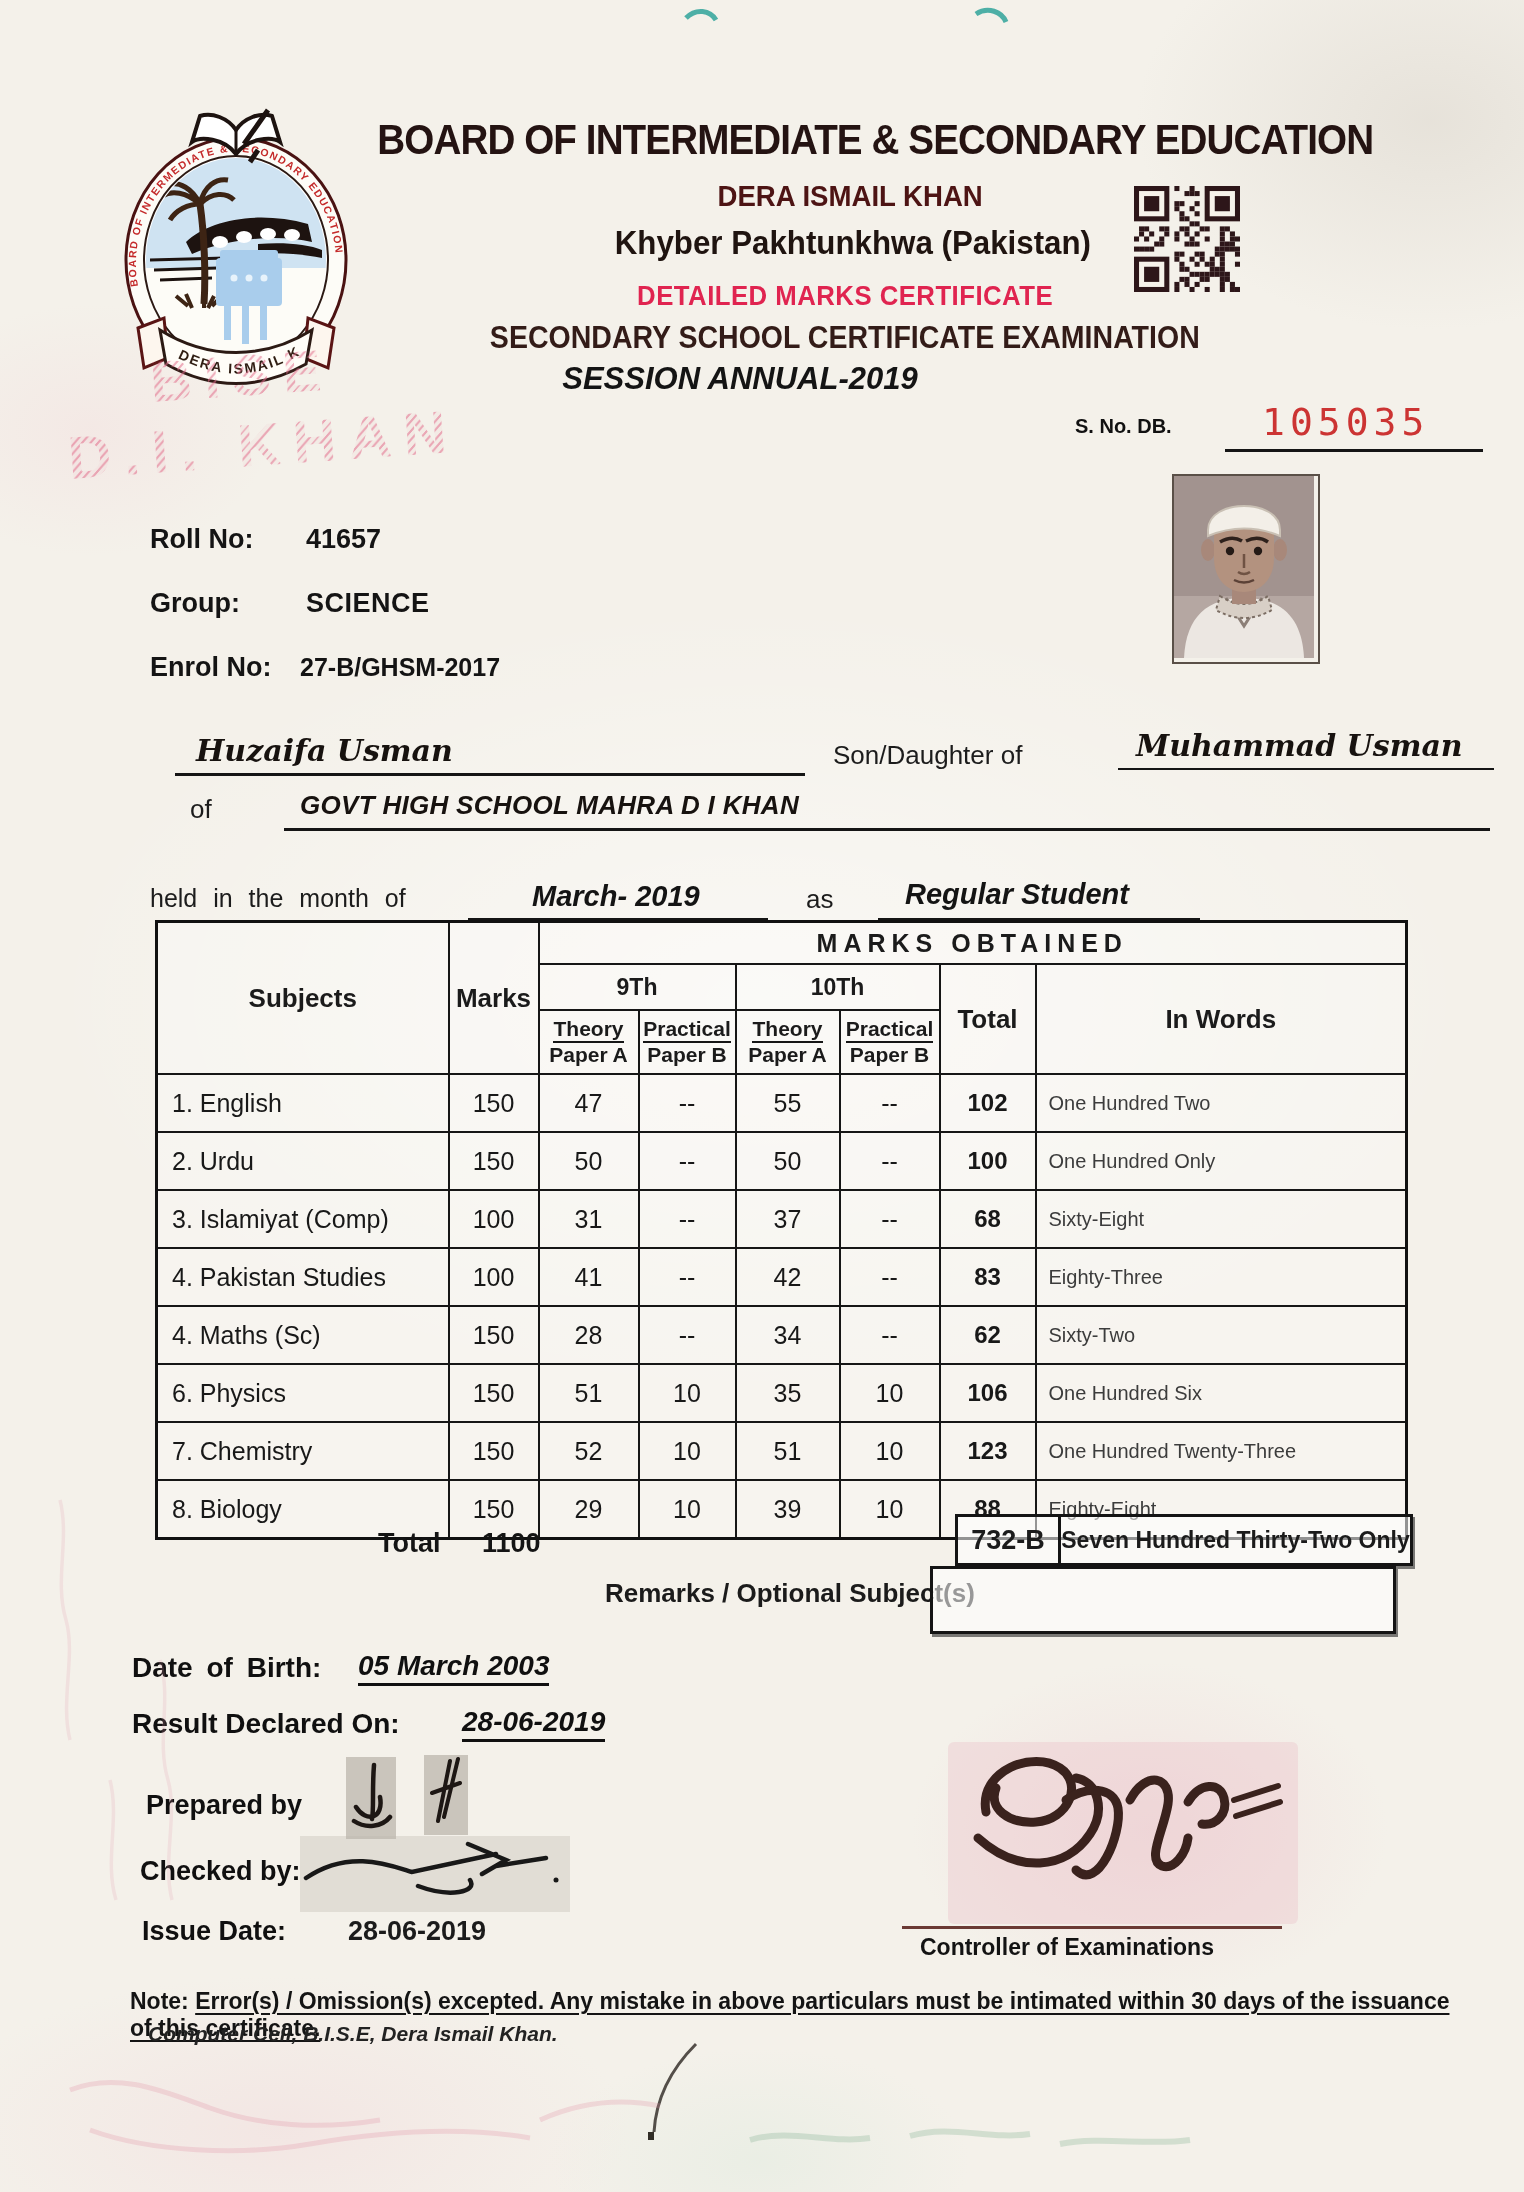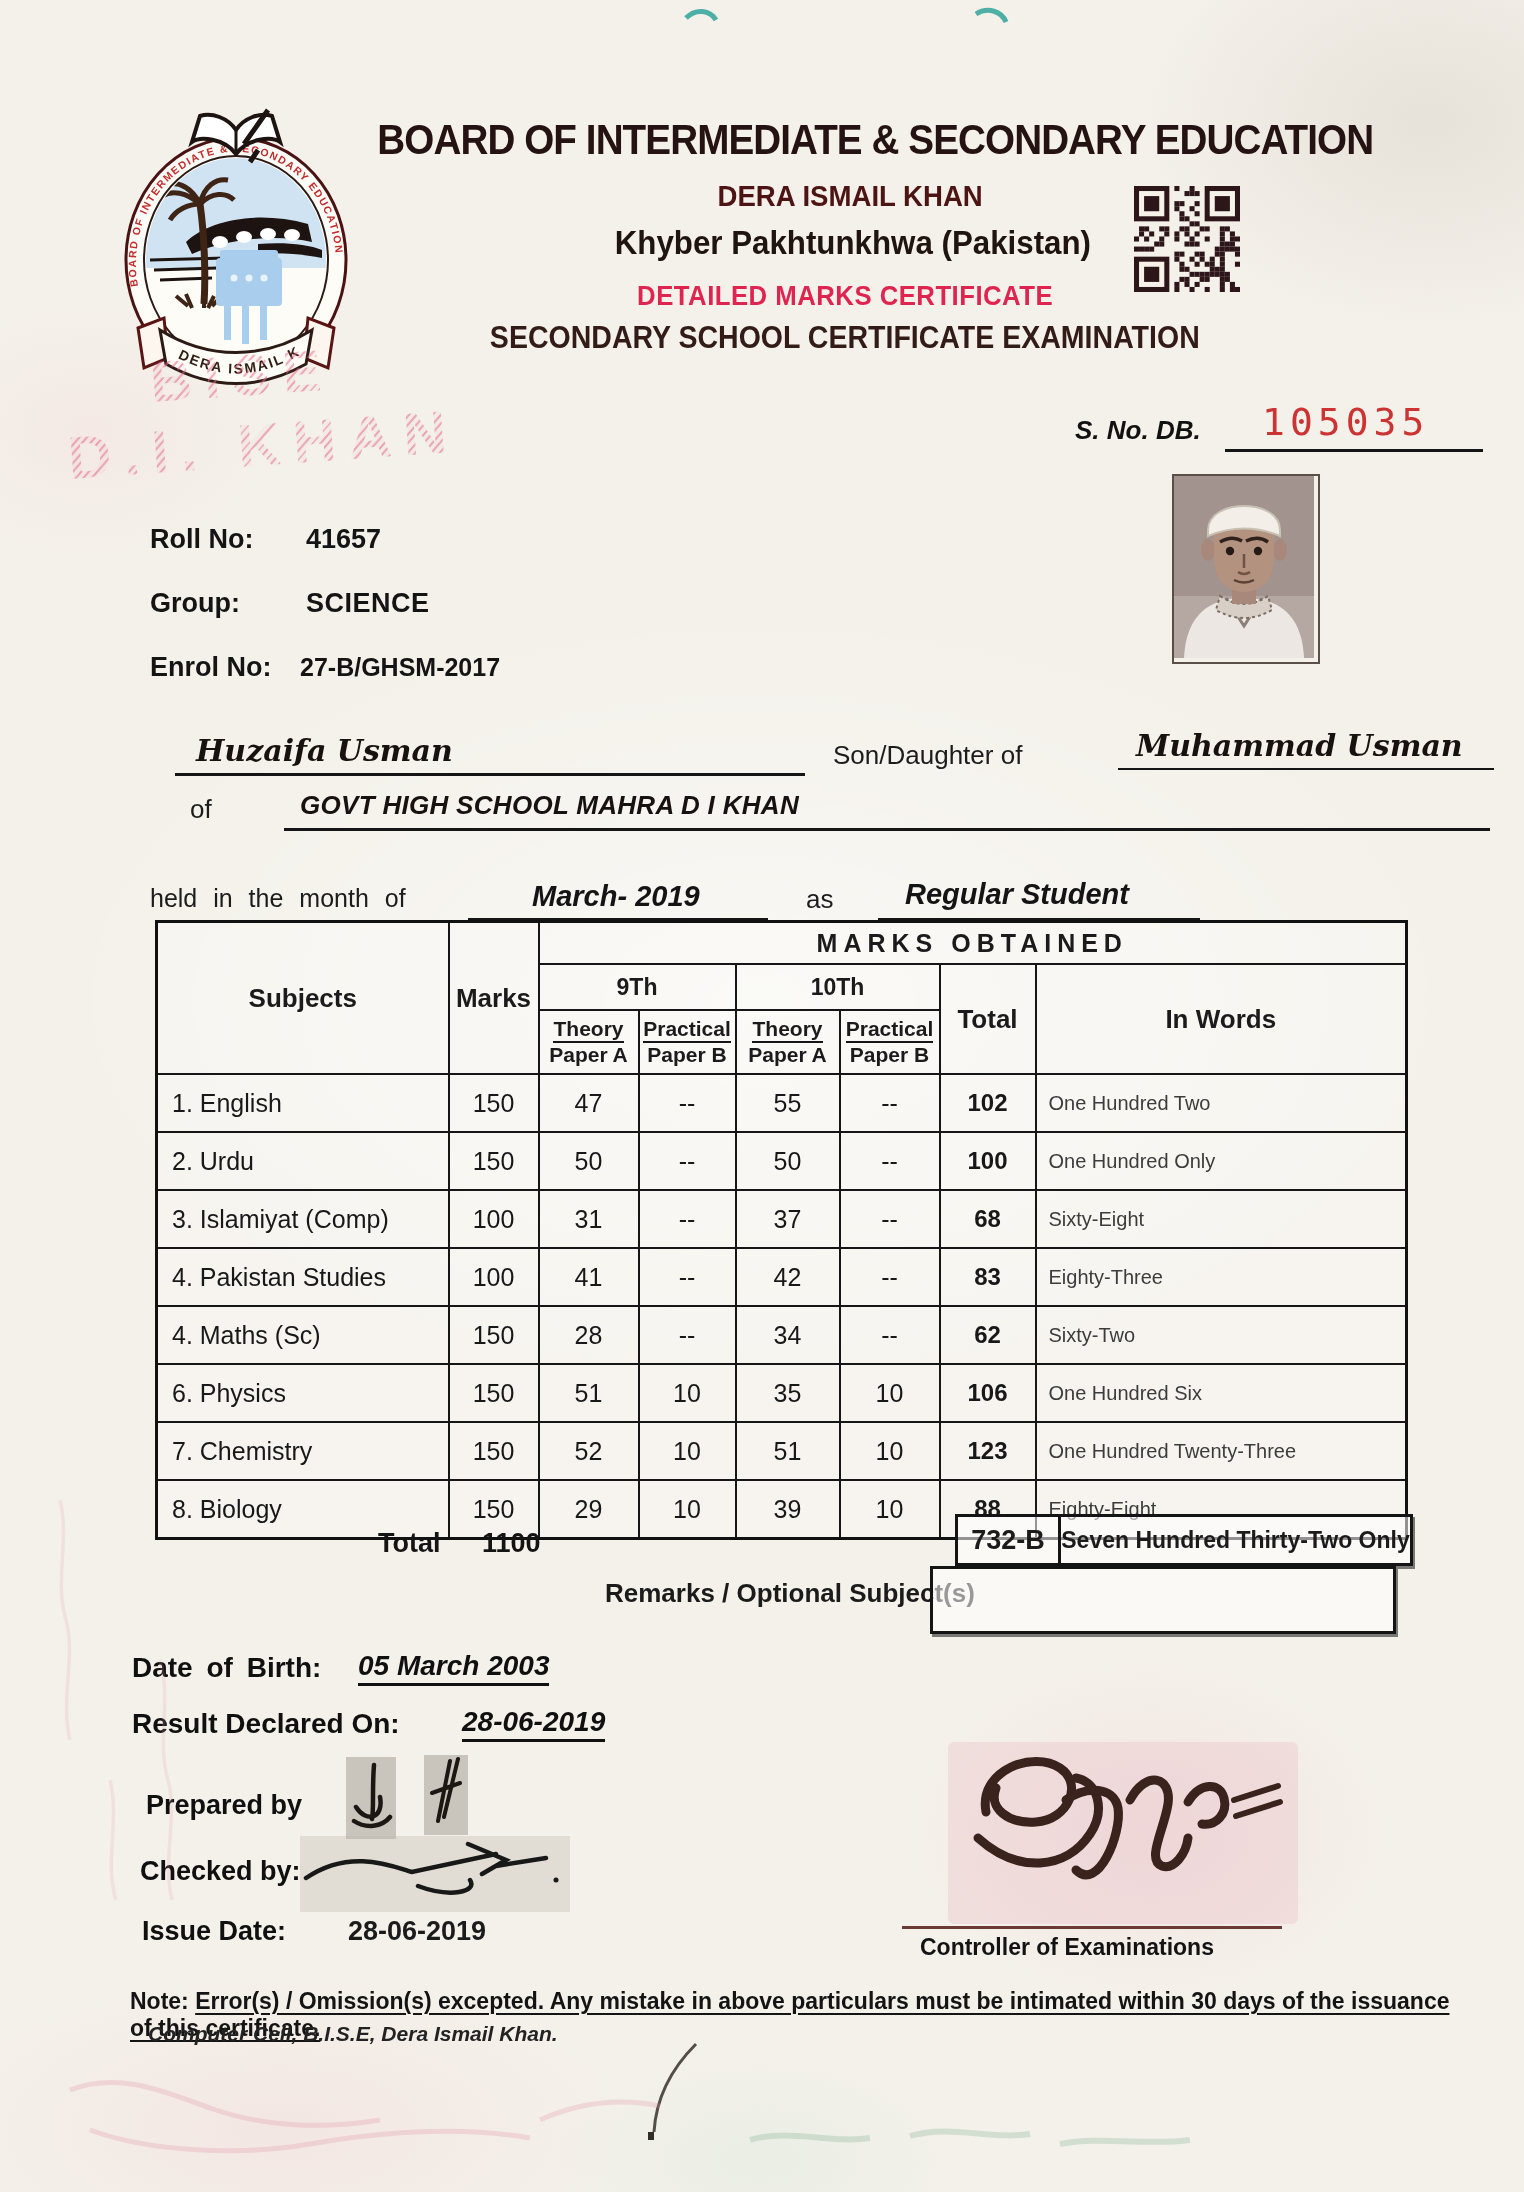--- a/index.html
+++ b/index.html
@@ -17,21 +17,21 @@
   }
   .abs{position:absolute;}
   .ctr{text-align:center;}
   .cond{display:inline-block;transform:scaleX(.92);transform-origin:center;}
   .title-main{font-size:42px;font-weight:800;color:#241312;letter-spacing:-1px;}
   .title-city{font-size:30px;font-weight:800;color:#4d1414;}
   .title-prov{font-size:34px;font-weight:800;color:#1f1410;}
   .title-dmc{font-size:28px;font-weight:800;color:#e02450;letter-spacing:.5px;}
   .title-exam{font-size:31px;font-weight:800;color:#331c18;}
   .title-session{font-size:31px;font-weight:800;font-style:italic;color:#141414;}
-  .serial-label{font-size:26px;font-weight:800;color:#111;font-style:italic;}
+  .serial-label{font-size:20px;font-weight:800;color:#111;}
   .serial-value{font-family:"DejaVu Sans Mono",monospace;font-size:38px;color:#cc3433;letter-spacing:5px;}
   .fill-line{position:absolute;border-bottom:3px solid #151515;height:0;}
   .lbl{font-size:27px;font-weight:800;color:#141414;}
   .val{font-size:27px;font-weight:800;color:#141414;}
   .name-serif{font-family:"DejaVu Serif",serif;font-style:italic;font-weight:700;font-size:30px;color:#17120f;}
   .plain{font-size:26px;color:#1c1c1c;}
   .school-italic{font-size:26px;font-weight:700;font-style:italic;color:#17120f;letter-spacing:.3px;}
   .hand-bold-italic{font-size:29px;font-weight:800;font-style:italic;color:#141414;}
   .held{font-size:25px;color:#1c1c1c;word-spacing:9px;}
 
@@ -135,20 +135,23 @@
     <span class="title-city cond">DERA ISMAIL KHAN</span>
   </div>
   <div class="abs ctr" style="left:353px;top:223px;width:1000px;">
     <span class="title-prov cond">Khyber Pakhtunkhwa (Pakistan)</span>
   </div>
   <div class="abs ctr" style="left:345px;top:280px;width:1000px;">
     <span class="title-dmc cond">DETAILED MARKS CERTIFICATE</span>
   </div>
   <div class="abs ctr" style="left:250px;top:320px;width:1190px;">
     <span class="title-exam cond">SECONDARY SCHOOL CERTIFICATE EXAMINATION</span>
+  </div>
+  <div class="abs ctr" style="left:395px;top:361px;width:690px;">
+    <span class="title-session">SESSION ANNUAL-2019</span>
   </div>
 
   <div class="abs" style="left:1134px;top:186px;width:106px;height:106px;">
     <svg id="qr-svg" width="106" height="106" viewBox="0 0 21 21">
         <rect x="8" y="0" width="1" height="1" fill="#2d1619"></rect>
         <rect x="11" y="0" width="1" height="1" fill="#2d1619"></rect>
         <rect x="10" y="1" width="1" height="1" fill="#2d1619"></rect>
         <rect x="11" y="1" width="1" height="1" fill="#2d1619"></rect>
         <rect x="12" y="1" width="1" height="1" fill="#2d1619"></rect>
         <rect x="8" y="3" width="1" height="1" fill="#2d1619"></rect>

